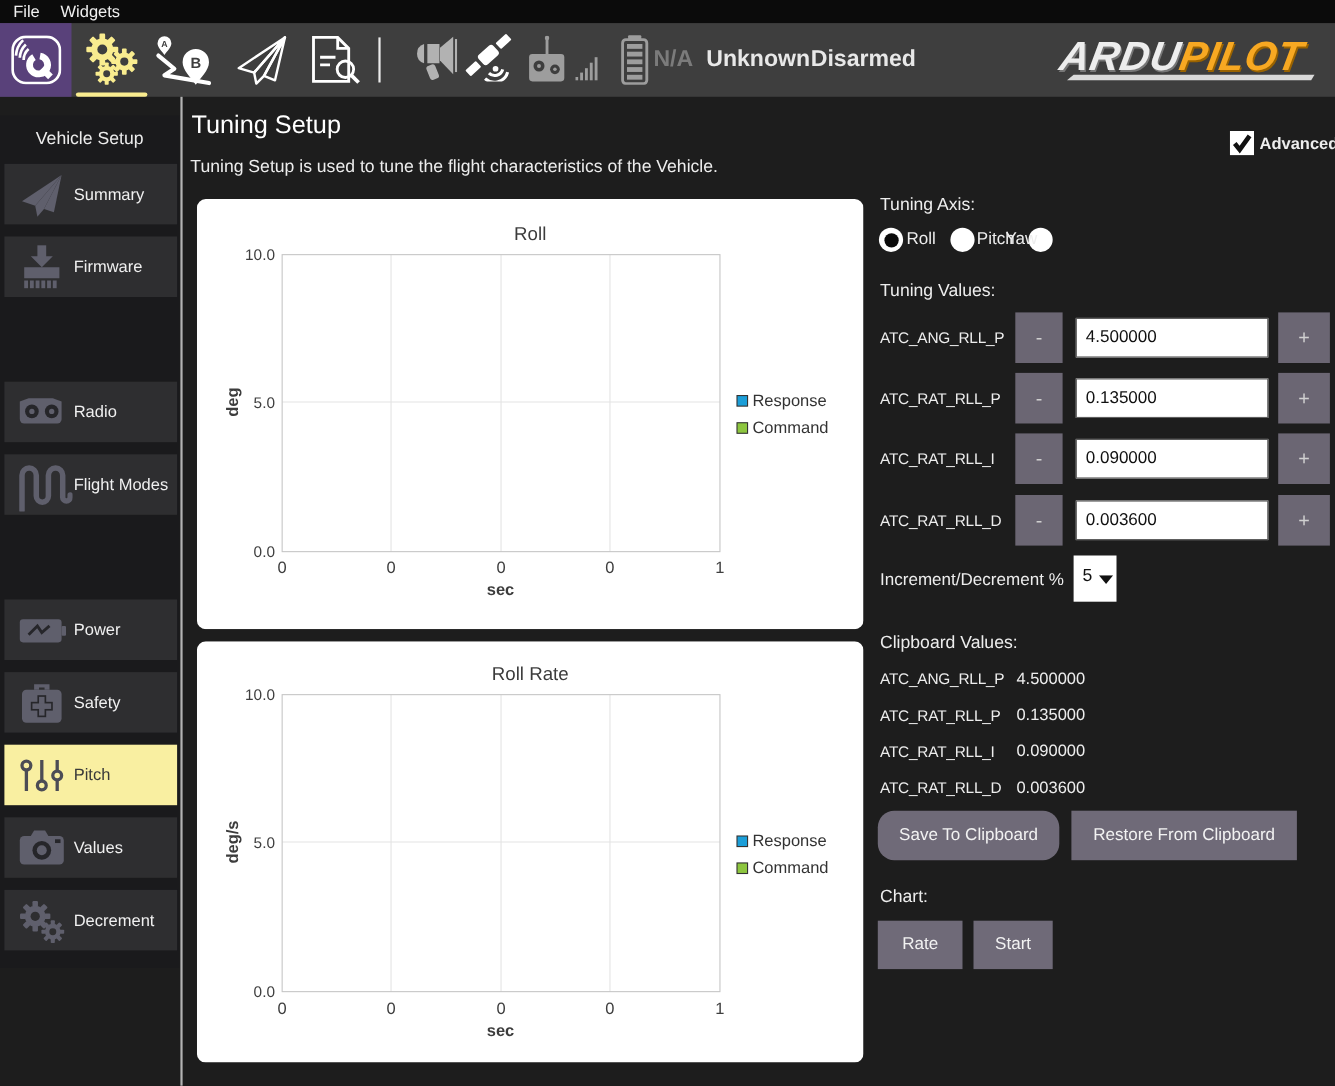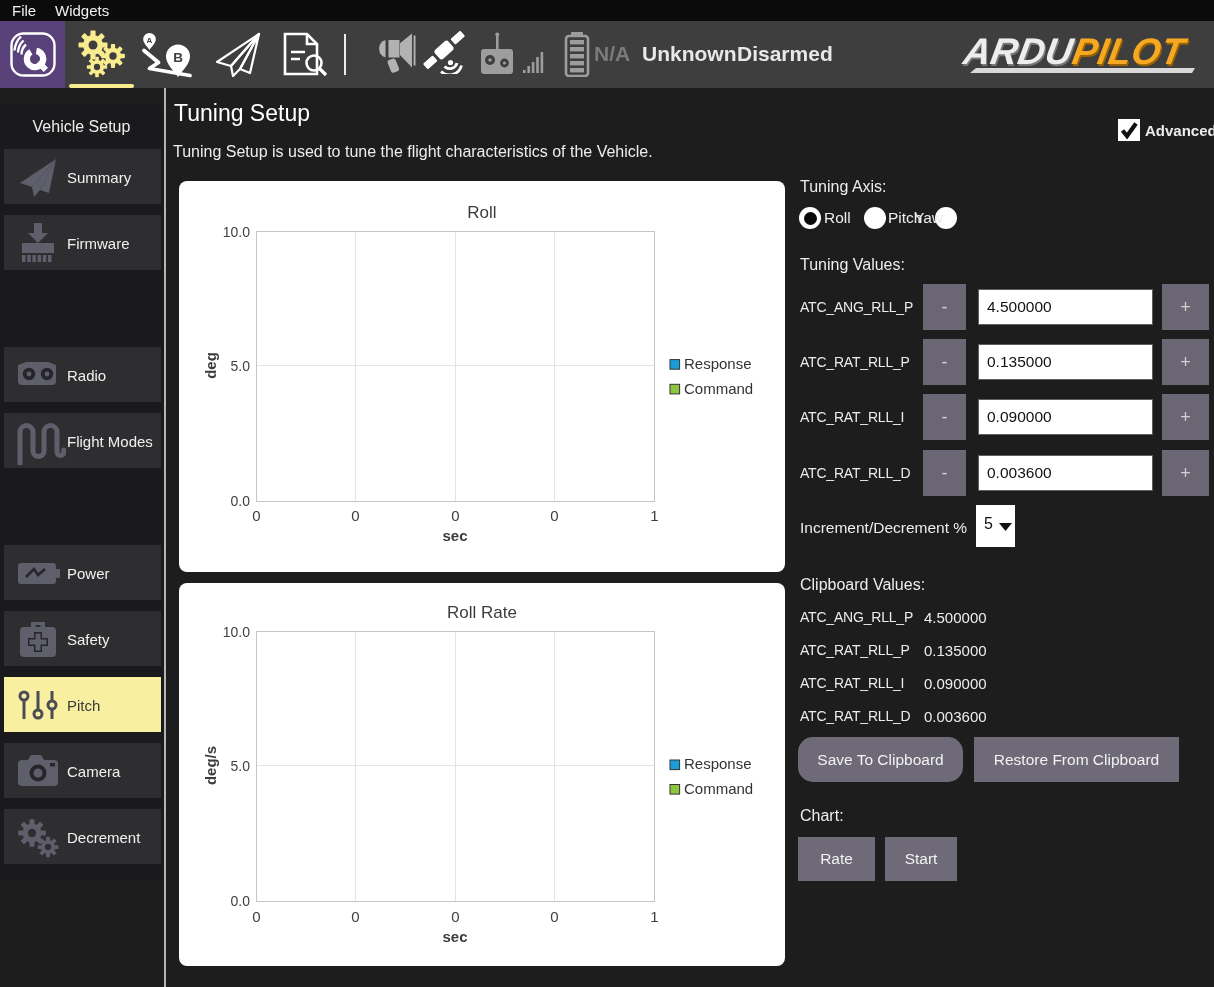--- a/index.html
+++ b/index.html
@@ -286,21 +286,21 @@
   </div>
 
   <div class="sbtn" style="top:638px">
     <svg width="48" height="48" viewBox="0 0 48 48">
       <path d="M14 13 l3 -5 h10 l3 5 Z" fill="#5f5f6c"></path>
       <rect x="4" y="13" width="40" height="26" rx="4" fill="#5f5f6c"></rect>
       <circle cx="24" cy="26" r="8.5" fill="#26262a"></circle>
       <circle cx="24" cy="26" r="4.5" fill="#5f5f6c"></circle>
       <rect x="36" y="16" width="5" height="3.4" fill="#26262a"></rect>
     </svg>
-    <span class="lbl">Camera</span>
+    <span class="lbl">Values</span>
   </div>
 
   <div class="sbtn" style="top:704px">
     <svg width="48" height="48" viewBox="0 0 48 48">
       <g fill="#5f5f6c">
         <g transform="translate(18,20)">
           <circle r="9.5"></circle>
           <g>
             <rect x="-2.5" y="-13.8" width="5" height="5.5" rx="1"></rect>
             <rect x="-2.5" y="8.3" width="5" height="5.5" rx="1"></rect>

